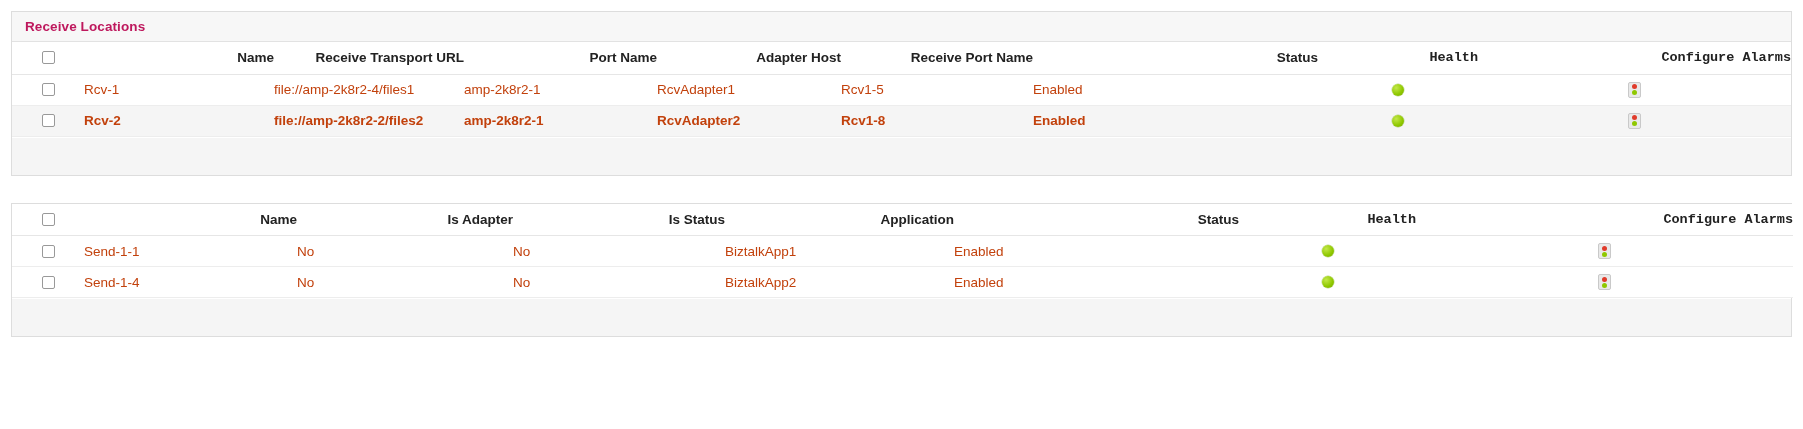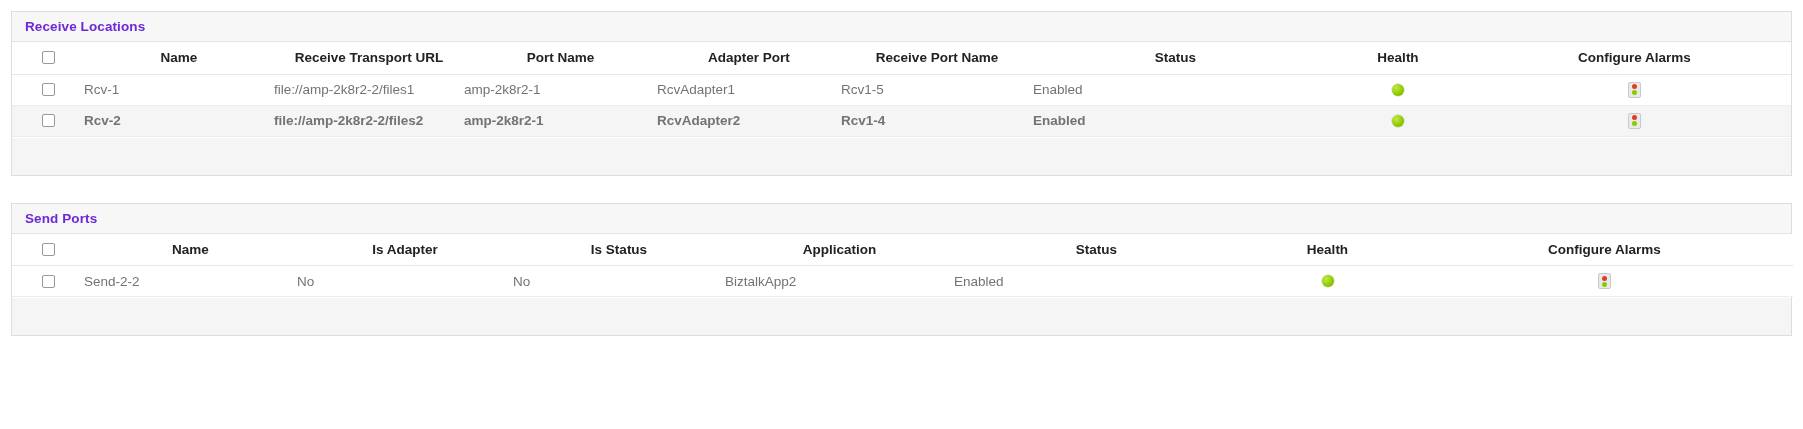--- a/index.html
+++ b/index.html
@@ -31,50 +31,50 @@
   .panel + .panel { margin-top: 27px; }
 
   .panel-header {
     background: #f7f7f7;
     border-bottom: 1px solid #e2e2e2;
     height: 30px;
     line-height: 30px;
     padding: 0 0 0 13px;
     font-size: 13.5px;
     font-weight: bold;
-    color: #6d28d9;
+    color: #be185d;
     letter-spacing: 0.1px;
   }
 
   
   table.grid {
     width: 100%;
     border-collapse: collapse;
     table-layout: fixed;
     font-size: 13.5px;
     color: #333333;
   }
   table.grid thead th {
-    text-align: center;
+    text-align: right;
     font-weight: bold;
     color: #222222;
     font-size: 13.5px;
     height: 32px;
     padding: 0;
     border-bottom: 1px solid #e6e6e6;
     background: #ffffff;
     vertical-align: middle;
     white-space: nowrap;
   }
   table.grid tbody td {
     height: 31px;
     padding: 0;
     border-bottom: 1px solid #ededed;
     vertical-align: middle;
-    color: #737373;
+    color: #c2410c;
     white-space: nowrap;
   }
   table.grid tbody tr.alt td { background: #f5f5f5; font-weight: bold; }
   table.grid tbody tr.plain td { background: #ffffff; }
 
   .cell-pad { padding-left: 2px; }
 
   
   .col-check { width: 72px; }
   .chk-wrap { display: flex; align-items: center; justify-content: center; height: 100%; }
@@ -116,21 +116,21 @@
   }
   .alarm-icon i {
     display: block;
     width: 5px;
     height: 5px;
     border-radius: 50%;
   }
   .alarm-icon i.red   { background: #e03b2b; }
   .alarm-icon i.green { background: #8fc800; }
 
-  .center { text-align: center; }
+  .center { text-align: center; font-family: Liberation Mono, monospace; }
 
   
   .panel-footer {
     height: 38px;
     background: #f5f5f5;
     border-top: 1px solid #ffffff;
   }
 </style>
 </head>
 <body>
@@ -155,36 +155,36 @@
       <thead>
         <tr>
           <th class="col-check">
             <div class="chk-wrap">
               <span class="chk"></span>
             </div>
           </th>
           <th>Name</th>
           <th>Receive Transport URL</th>
           <th>Port Name</th>
-          <th>Adapter Port</th>
+          <th>Adapter Host</th>
           <th>Receive Port Name</th>
           <th>Status</th>
           <th class="center">Health</th>
           <th class="center">Configure Alarms</th>
         </tr>
       </thead>
       <tbody>
         <tr class="plain">
           <td class="col-check">
             <div class="chk-wrap">
               <span class="chk"></span>
             </div>
           </td>
           <td class="cell-pad">Rcv-1</td>
-          <td class="cell-pad">file://amp-2k8r2-2/files1</td>
+          <td class="cell-pad">file://amp-2k8r2-4/files1</td>
           <td class="cell-pad">amp-2k8r2-1</td>
           <td class="cell-pad">RcvAdapter1</td>
           <td class="cell-pad">Rcv1-5</td>
           <td class="cell-pad">Enabled</td>
           <td>
             <div class="health-wrap">
                 <span class="dot"></span>
               </div>
           </td>
           <td>
@@ -199,21 +199,21 @@
         <tr class="alt">
           <td class="col-check">
             <div class="chk-wrap">
               <span class="chk"></span>
             </div>
           </td>
           <td class="cell-pad">Rcv-2</td>
           <td class="cell-pad">file://amp-2k8r2-2/files2</td>
           <td class="cell-pad">amp-2k8r2-1</td>
           <td class="cell-pad">RcvAdapter2</td>
-          <td class="cell-pad">Rcv1-4</td>
+          <td class="cell-pad">Rcv1-8</td>
           <td class="cell-pad">Enabled</td>
           <td>
             <div class="health-wrap">
                 <span class="dot"></span>
               </div>
           </td>
           <td>
             <div class="alarm-wrap">
               <span class="alarm-icon">
                 <i class="red"></i>
@@ -222,21 +222,20 @@
             </div>
           </td>
         </tr>
       </tbody>
     </table>
 
     <div class="panel-footer"></div>
   </div>
 
   <div class="panel">
-    <div class="panel-header">Send Ports</div>
 
     <table class="grid">
       <colgroup>
         <col style="width:72px">
         <col style="width:213px">
         <col style="width:216px">
         <col style="width:212px">
         <col style="width:229px">
         <col style="width:285px">
         <col style="width:177px">
@@ -258,38 +257,63 @@
           <th class="center">Configure Alarms</th>
         </tr>
       </thead>
       <tbody>
         <tr class="plain">
           <td class="col-check">
             <div class="chk-wrap">
               <span class="chk"></span>
             </div>
           </td>
-          <td class="cell-pad">Send-2-2</td>
+          <td class="cell-pad">Send-1-1</td>
           <td class="cell-pad">No</td>
           <td class="cell-pad">No</td>
-          <td class="cell-pad">BiztalkApp2</td>
+          <td class="cell-pad">BiztalkApp1</td>
           <td class="cell-pad">Enabled</td>
           <td>
             <div class="health-wrap">
                 <span class="dot"></span>
               </div>
           </td>
           <td>
             <div class="alarm-wrap">
               <span class="alarm-icon">
                 <i class="red"></i>
                   <i class="green"></i>
               </span>
             </div>
           </td>
         </tr>
+        <tr class="plain">
+          <td class="col-check">
+            <div class="chk-wrap">
+              <span class="chk"></span>
+            </div>
+          </td>
+          <td class="cell-pad">Send-1-4</td>
+          <td class="cell-pad">No</td>
+          <td class="cell-pad">No</td>
+          <td class="cell-pad">BiztalkApp2</td>
+          <td class="cell-pad">Enabled</td>
+          <td>
+            <div class="health-wrap">
+                <span class="dot"></span>
+              </div>
+          </td>
+          <td>
+            <div class="alarm-wrap">
+              <span class="alarm-icon">
+                <i class="red"></i>
+                  <i class="green"></i>
+              </span>
+            </div>
+          </td>
+        </tr>
       </tbody>
     </table>
 
     <div class="panel-footer"></div>
   </div>
 
 </div>
 
 </body></html>

